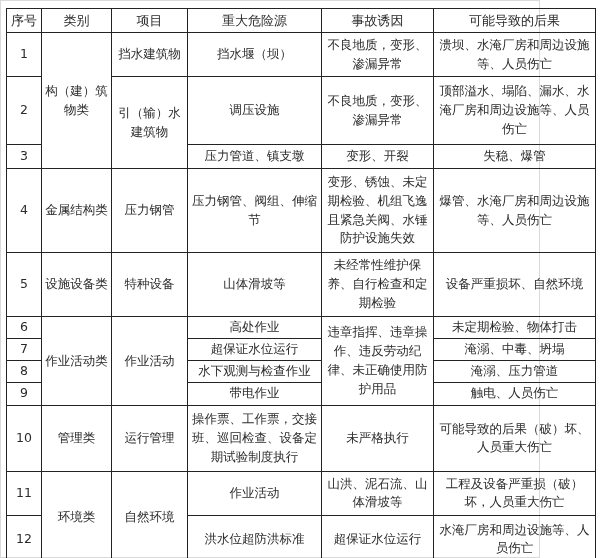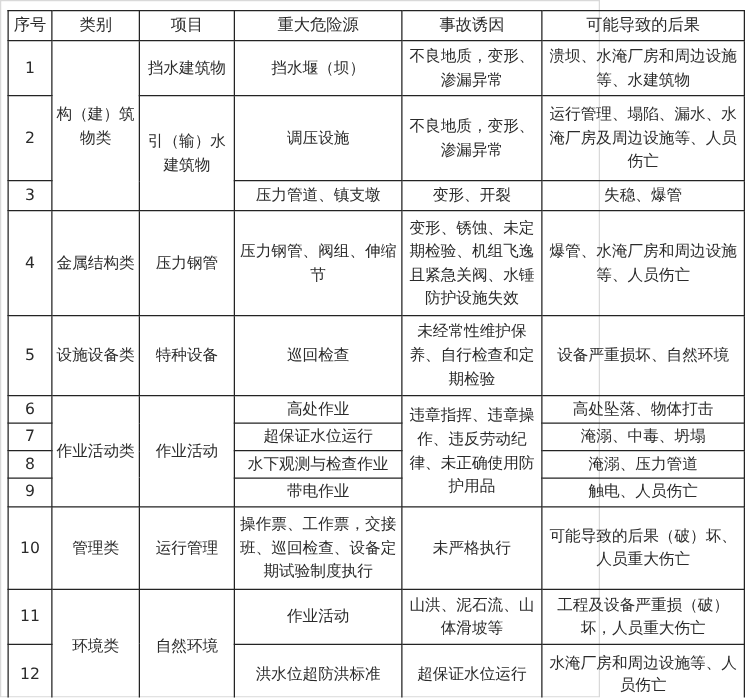--- a/index.html
+++ b/index.html
@@ -1,17 +1,17 @@
 <!DOCTYPE html>
 <html><head>
 <meta charset="utf-8">
 <style>
   html,body{margin:0;padding:0;background:#ffffff;}
   .page{
-    width:480px;height:558px;box-sizing:border-box;position:relative;
+    width:540px;height:558px;box-sizing:border-box;position:relative;
     background:#ffffff;border:1px solid #d9d9d9;
     font-family:"DejaVu Sans","Liberation Sans",sans-serif;
   }
   table.hazard{
     border-collapse:collapse;table-layout:fixed;
     position:absolute;left:5px;top:7px;width:589px;
   }
   .hazard th,.hazard td{
     border:1.6px solid #232323;
     text-align:center;vertical-align:middle;
@@ -58,58 +58,58 @@
         <th>可能导致的后果</th>
       </tr>
     </thead>
     <tbody>
       <tr class="h1">
         <td>1</td>
         <td rowspan="3">构（建）筑物类</td>
         <td>挡水建筑物</td>
         <td class="red">挡水堰（坝）</td>
         <td class="red">不良地质，变形、渗漏异常</td>
-        <td class="red">溃坝、水淹厂房和周边设施等、水建筑物</td>
+        <td class="red">溃坝、水淹厂房和周边设施等、人员伤亡</td>
       </tr>
       <tr class="h2">
         <td>2</td>
         <td rowspan="2">引（输）水建筑物</td>
         <td class="red">调压设施</td>
         <td class="red">不良地质，变形、渗漏异常</td>
-        <td class="red">运行管理、塌陷、漏水、水淹厂房及周边设施等、人员伤亡</td>
+        <td class="red">顶部溢水、塌陷、漏水、水淹厂房和周边设施等、人员伤亡</td>
       </tr>
       <tr class="h3">
         <td>3</td>
         <td class="red">压力管道、镇支墩</td>
         <td class="red">变形、开裂</td>
         <td class="red">失稳、爆管</td>
       </tr>
       <tr class="h4">
         <td>4</td>
         <td>金属结构类</td>
         <td>压力钢管</td>
         <td class="red">压力钢管、阀组、伸缩节</td>
         <td class="red">变形、锈蚀、未定期检验、机组飞逸且紧急关阀、水锤防护设施失效</td>
         <td class="red">爆管、水淹厂房和周边设施等、人员伤亡</td>
       </tr>
       <tr class="h5">
         <td>5</td>
         <td>设施设备类</td>
         <td>特种设备</td>
-        <td>巡回检查</td>
+        <td>山体滑坡等</td>
         <td>未经常性维护保养、自行检查和定期检验</td>
         <td>设备严重损坏、自然环境</td>
       </tr>
       <tr class="h6">
         <td>6</td>
         <td rowspan="4">作业活动类</td>
         <td rowspan="4">作业活动</td>
         <td>高处作业</td>
         <td rowspan="4">违章指挥、违章操作、违反劳动纪律、未正确使用防护用品</td>
-        <td>高处坠落、物体打击</td>
+        <td>未定期检验、物体打击</td>
       </tr>
       <tr class="h7">
         <td>7</td>
         <td>超保证水位运行</td>
         <td>淹溺、中毒、坍塌</td>
       </tr>
       <tr class="h8">
         <td>8</td>
         <td>水下观测与检查作业</td>
         <td>淹溺、压力管道</td>

